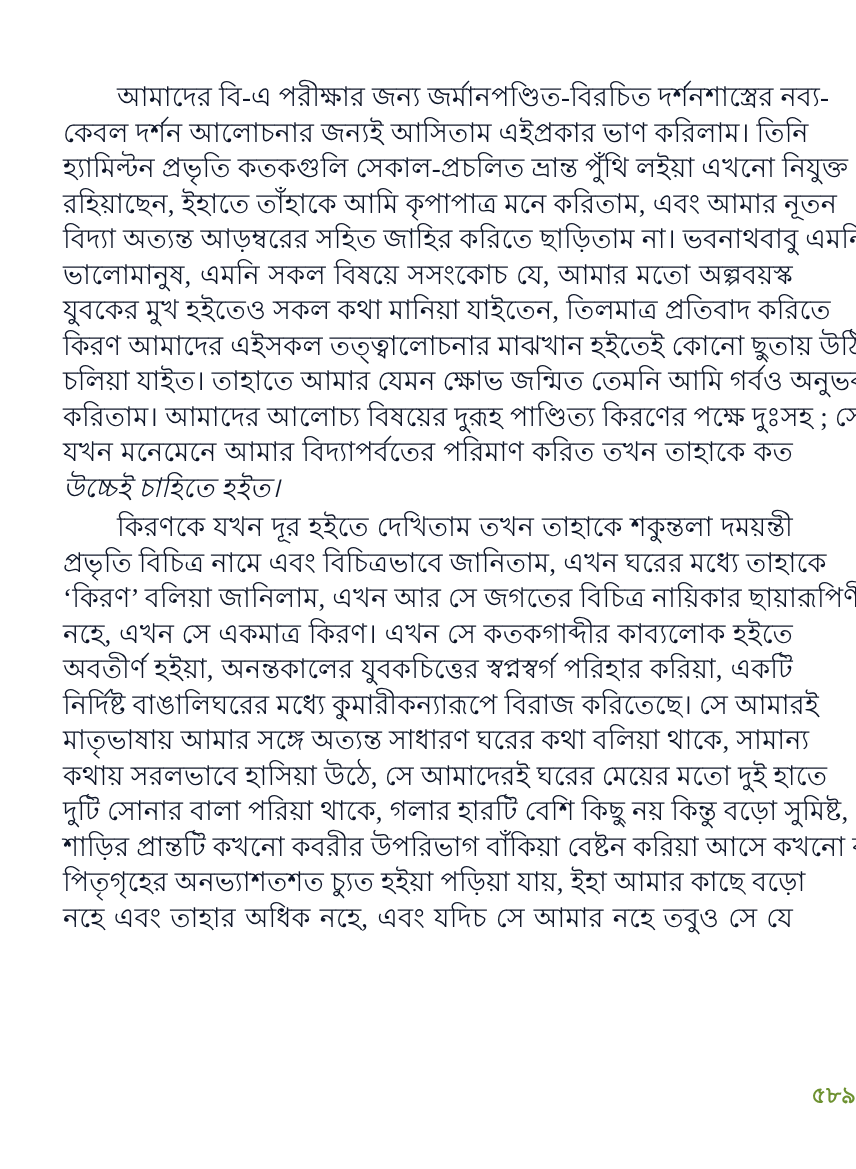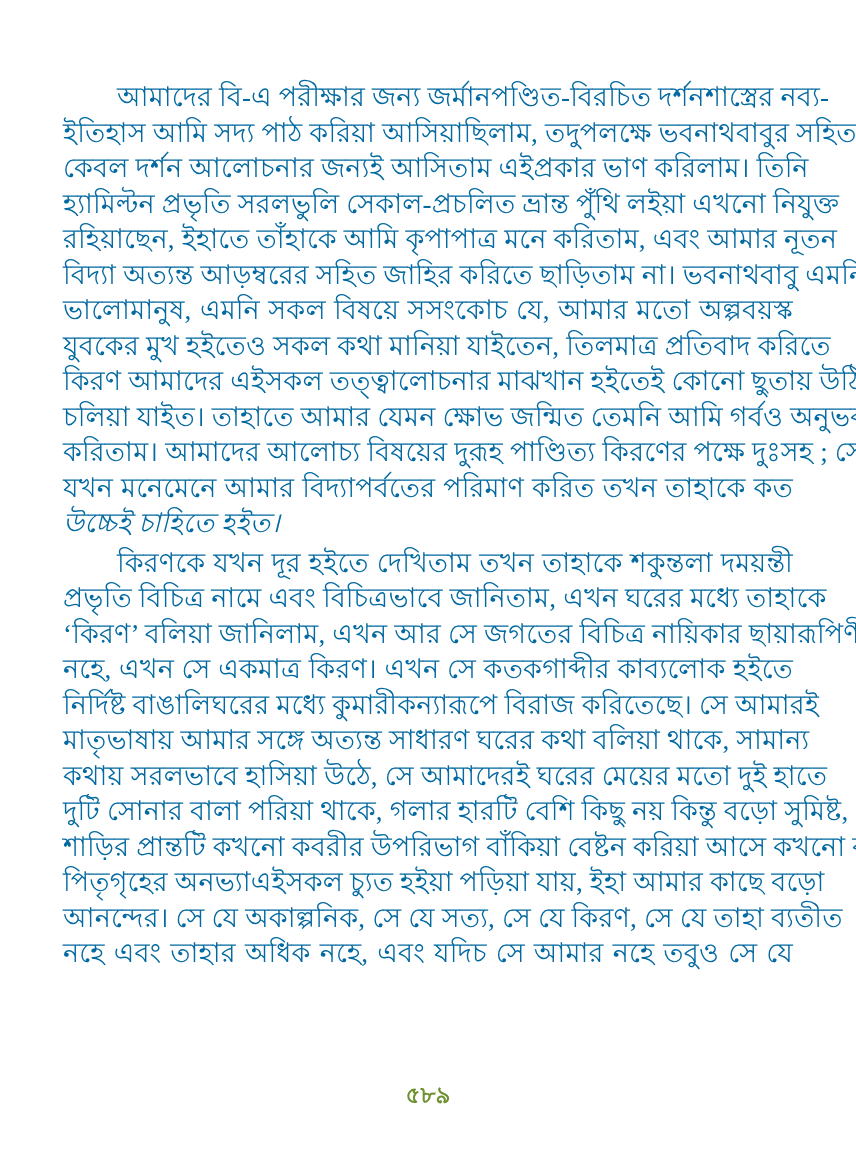--- a/index.html
+++ b/index.html
@@ -43,55 +43,54 @@
   }
   .line.short-last {
     text-align-last: left;
     font-style: italic;
   }
   .page-number {
     position: absolute;
     top: 1081px;
     left: 0;
     width: 856px;
-    text-align: center;
+    text-align: right;
     font-size: 23px;
     line-height: 30px;
     font-weight: bold;
   }
 </style>
 </head>
 <body>
 
 <div class="page">
-  <div class="text-block" style="color: #0369a1;">
+  <div class="text-block" style="color: #0f172a;">
       <div class="paragraph">
         <div class="line indent">আমাদের বি-এ পরীক্ষার জন্য জর্মানপণ্ডিত-বিরচিত দর্শনশাস্ত্রের নব্য-</div>
-        <div class="line">ইতিহাস আমি সদ্য পাঠ করিয়া আসিয়াছিলাম, তদুপলক্ষে ভবনাথবাবুর সহিত</div>
         <div class="line">কেবল দর্শন আলোচনার জন্যই আসিতাম এইপ্রকার ভাণ করিলাম। তিনি</div>
-        <div class="line">হ্যামিল্টন প্রভৃতি সরলভুলি সেকাল-প্রচলিত ভ্রান্ত পুঁথি লইয়া এখনো নিযুক্ত</div>
+        <div class="line">হ্যামিল্টন প্রভৃতি কতকগুলি সেকাল-প্রচলিত ভ্রান্ত পুঁথি লইয়া এখনো নিযুক্ত</div>
         <div class="line">রহিয়াছেন, ইহাতে তাঁহাকে আমি কৃপাপাত্র মনে করিতাম, এবং আমার নূতন</div>
         <div class="line">বিদ্যা অত্যন্ত আড়ম্বরের সহিত জাহির করিতে ছাড়িতাম না। ভবনাথবাবু এমনি</div>
         <div class="line">ভালোমানুষ, এমনি সকল বিষয়ে সসংকোচ যে, আমার মতো অল্পবয়স্ক</div>
         <div class="line">যুবকের মুখ হইতেও সকল কথা মানিয়া যাইতেন, তিলমাত্র প্রতিবাদ করিতে</div>
         <div class="line">কিরণ আমাদের এইসকল তত্ত্বালোচনার মাঝখান হইতেই কোনো ছুতায় উঠিয়া</div>
         <div class="line">চলিয়া যাইত। তাহাতে আমার যেমন ক্ষোভ জন্মিত তেমনি আমি গর্বও অনুভব</div>
         <div class="line">করিতাম। আমাদের আলোচ্য বিষয়ের দুরূহ পাণ্ডিত্য কিরণের পক্ষে দুঃসহ ; সে</div>
         <div class="line">যখন মনেমেনে আমার বিদ্যাপর্বতের পরিমাণ করিত তখন তাহাকে কত</div>
         <div class="line short-last">উচ্চেই চাহিতে হইত।</div>
       </div>
       <div class="paragraph">
         <div class="line indent">কিরণকে যখন দূর হইতে দেখিতাম তখন তাহাকে শকুন্তলা দময়ন্তী</div>
         <div class="line">প্রভৃতি বিচিত্র নামে এবং বিচিত্রভাবে জানিতাম, এখন ঘরের মধ্যে তাহাকে</div>
         <div class="line">‘কিরণ’ বলিয়া জানিলাম, এখন আর সে জগতের বিচিত্র নায়িকার ছায়ারূপিণী</div>
         <div class="line">নহে, এখন সে একমাত্র কিরণ। এখন সে কতকগাব্দীর কাব্যলোক হইতে</div>
+        <div class="line">অবতীর্ণ হইয়া, অনন্তকালের যুবকচিত্তের স্বপ্নস্বর্গ পরিহার করিয়া, একটি</div>
         <div class="line">নির্দিষ্ট বাঙালিঘরের মধ্যে কুমারীকন্যারূপে বিরাজ করিতেছে। সে আমারই</div>
         <div class="line">মাতৃভাষায় আমার সঙ্গে অত্যন্ত সাধারণ ঘরের কথা বলিয়া থাকে, সামান্য</div>
         <div class="line">কথায় সরলভাবে হাসিয়া উঠে, সে আমাদেরই ঘরের মেয়ের মতো দুই হাতে</div>
         <div class="line">দুটি সোনার বালা পরিয়া থাকে, গলার হারটি বেশি কিছু নয় কিন্তু বড়ো সুমিষ্ট,</div>
         <div class="line">শাড়ির প্রান্তটি কখনো কবরীর উপরিভাগ বাঁকিয়া বেষ্টন করিয়া আসে কখনো বা</div>
-        <div class="line">পিতৃগৃহের অনভ্যাএইসকল চ্যুত হইয়া পড়িয়া যায়, ইহা আমার কাছে বড়ো</div>
-        <div class="line">আনন্দের। সে যে অকাল্পনিক, সে যে সত্য, সে যে কিরণ, সে যে তাহা ব্যতীত</div>
+        <div class="line">পিতৃগৃহের অনভ্যাশতশত চ্যুত হইয়া পড়িয়া যায়, ইহা আমার কাছে বড়ো</div>
         <div class="line">নহে এবং তাহার অধিক নহে, এবং যদিচ সে আমার নহে তবুও সে যে</div>
       </div>
     </div>
   <div class="page-number" style="color: rgb(109, 145, 48);">৫৮৯</div>
 </div>
 
 </body></html>

